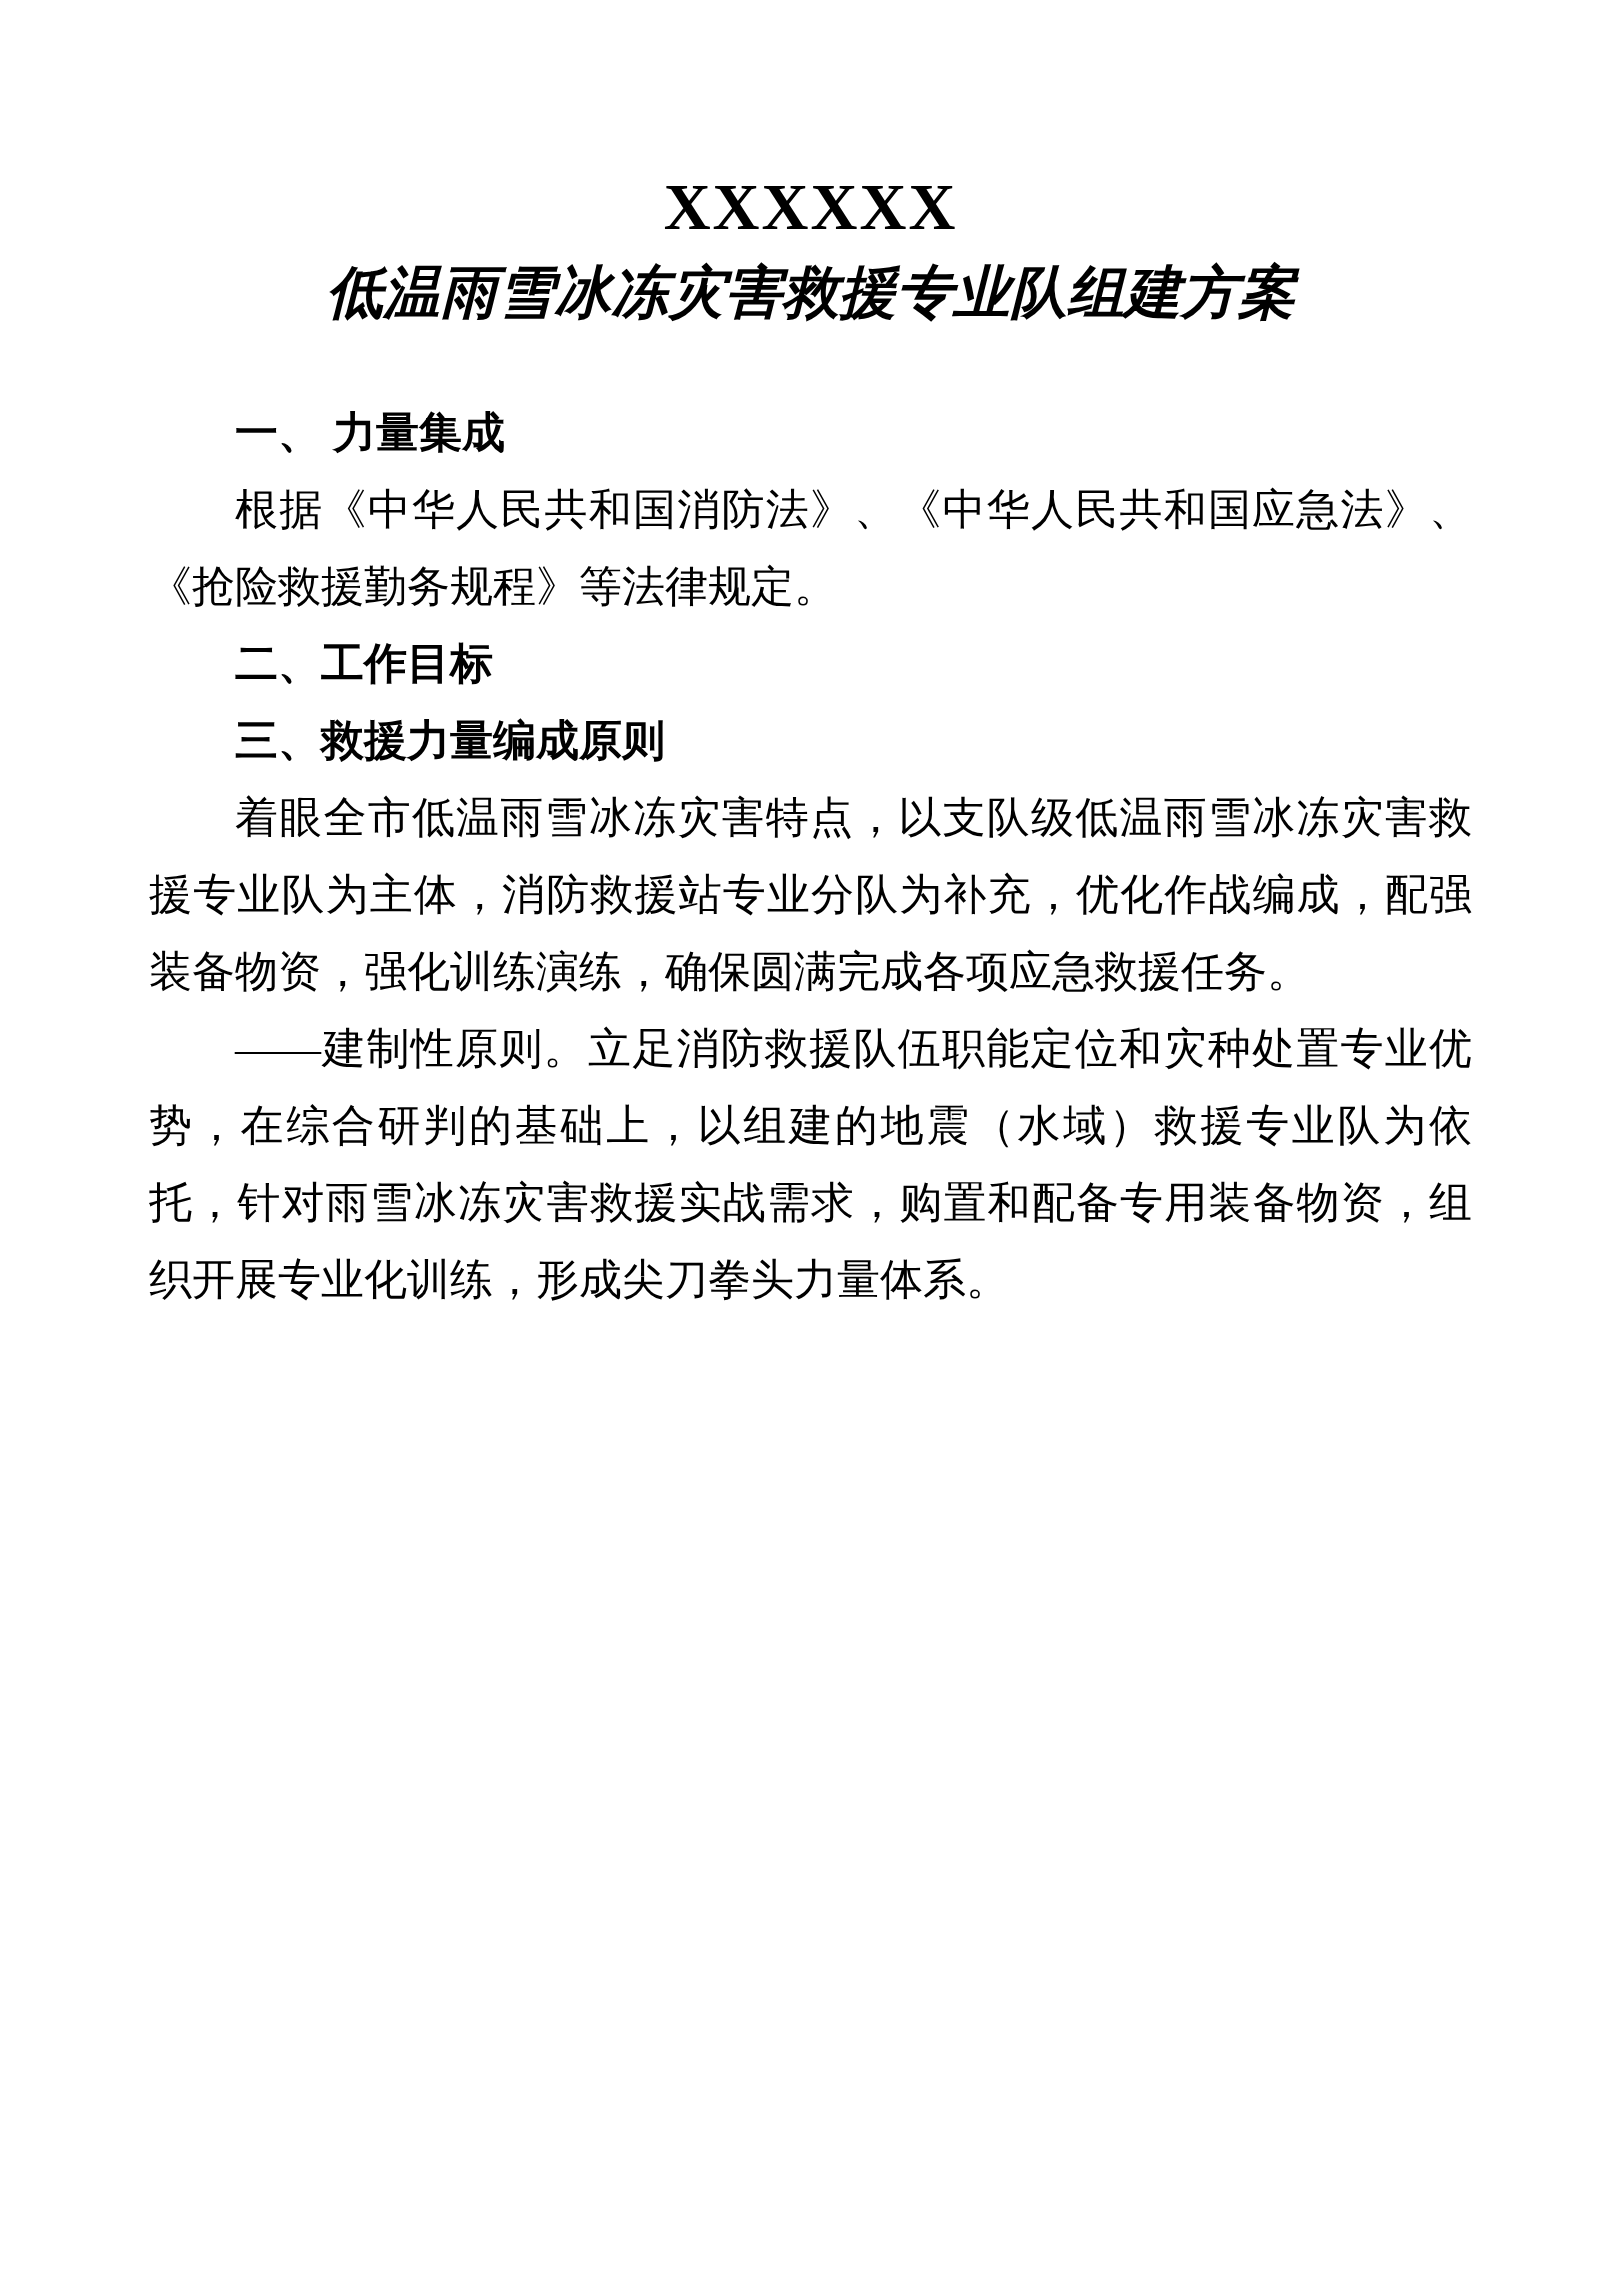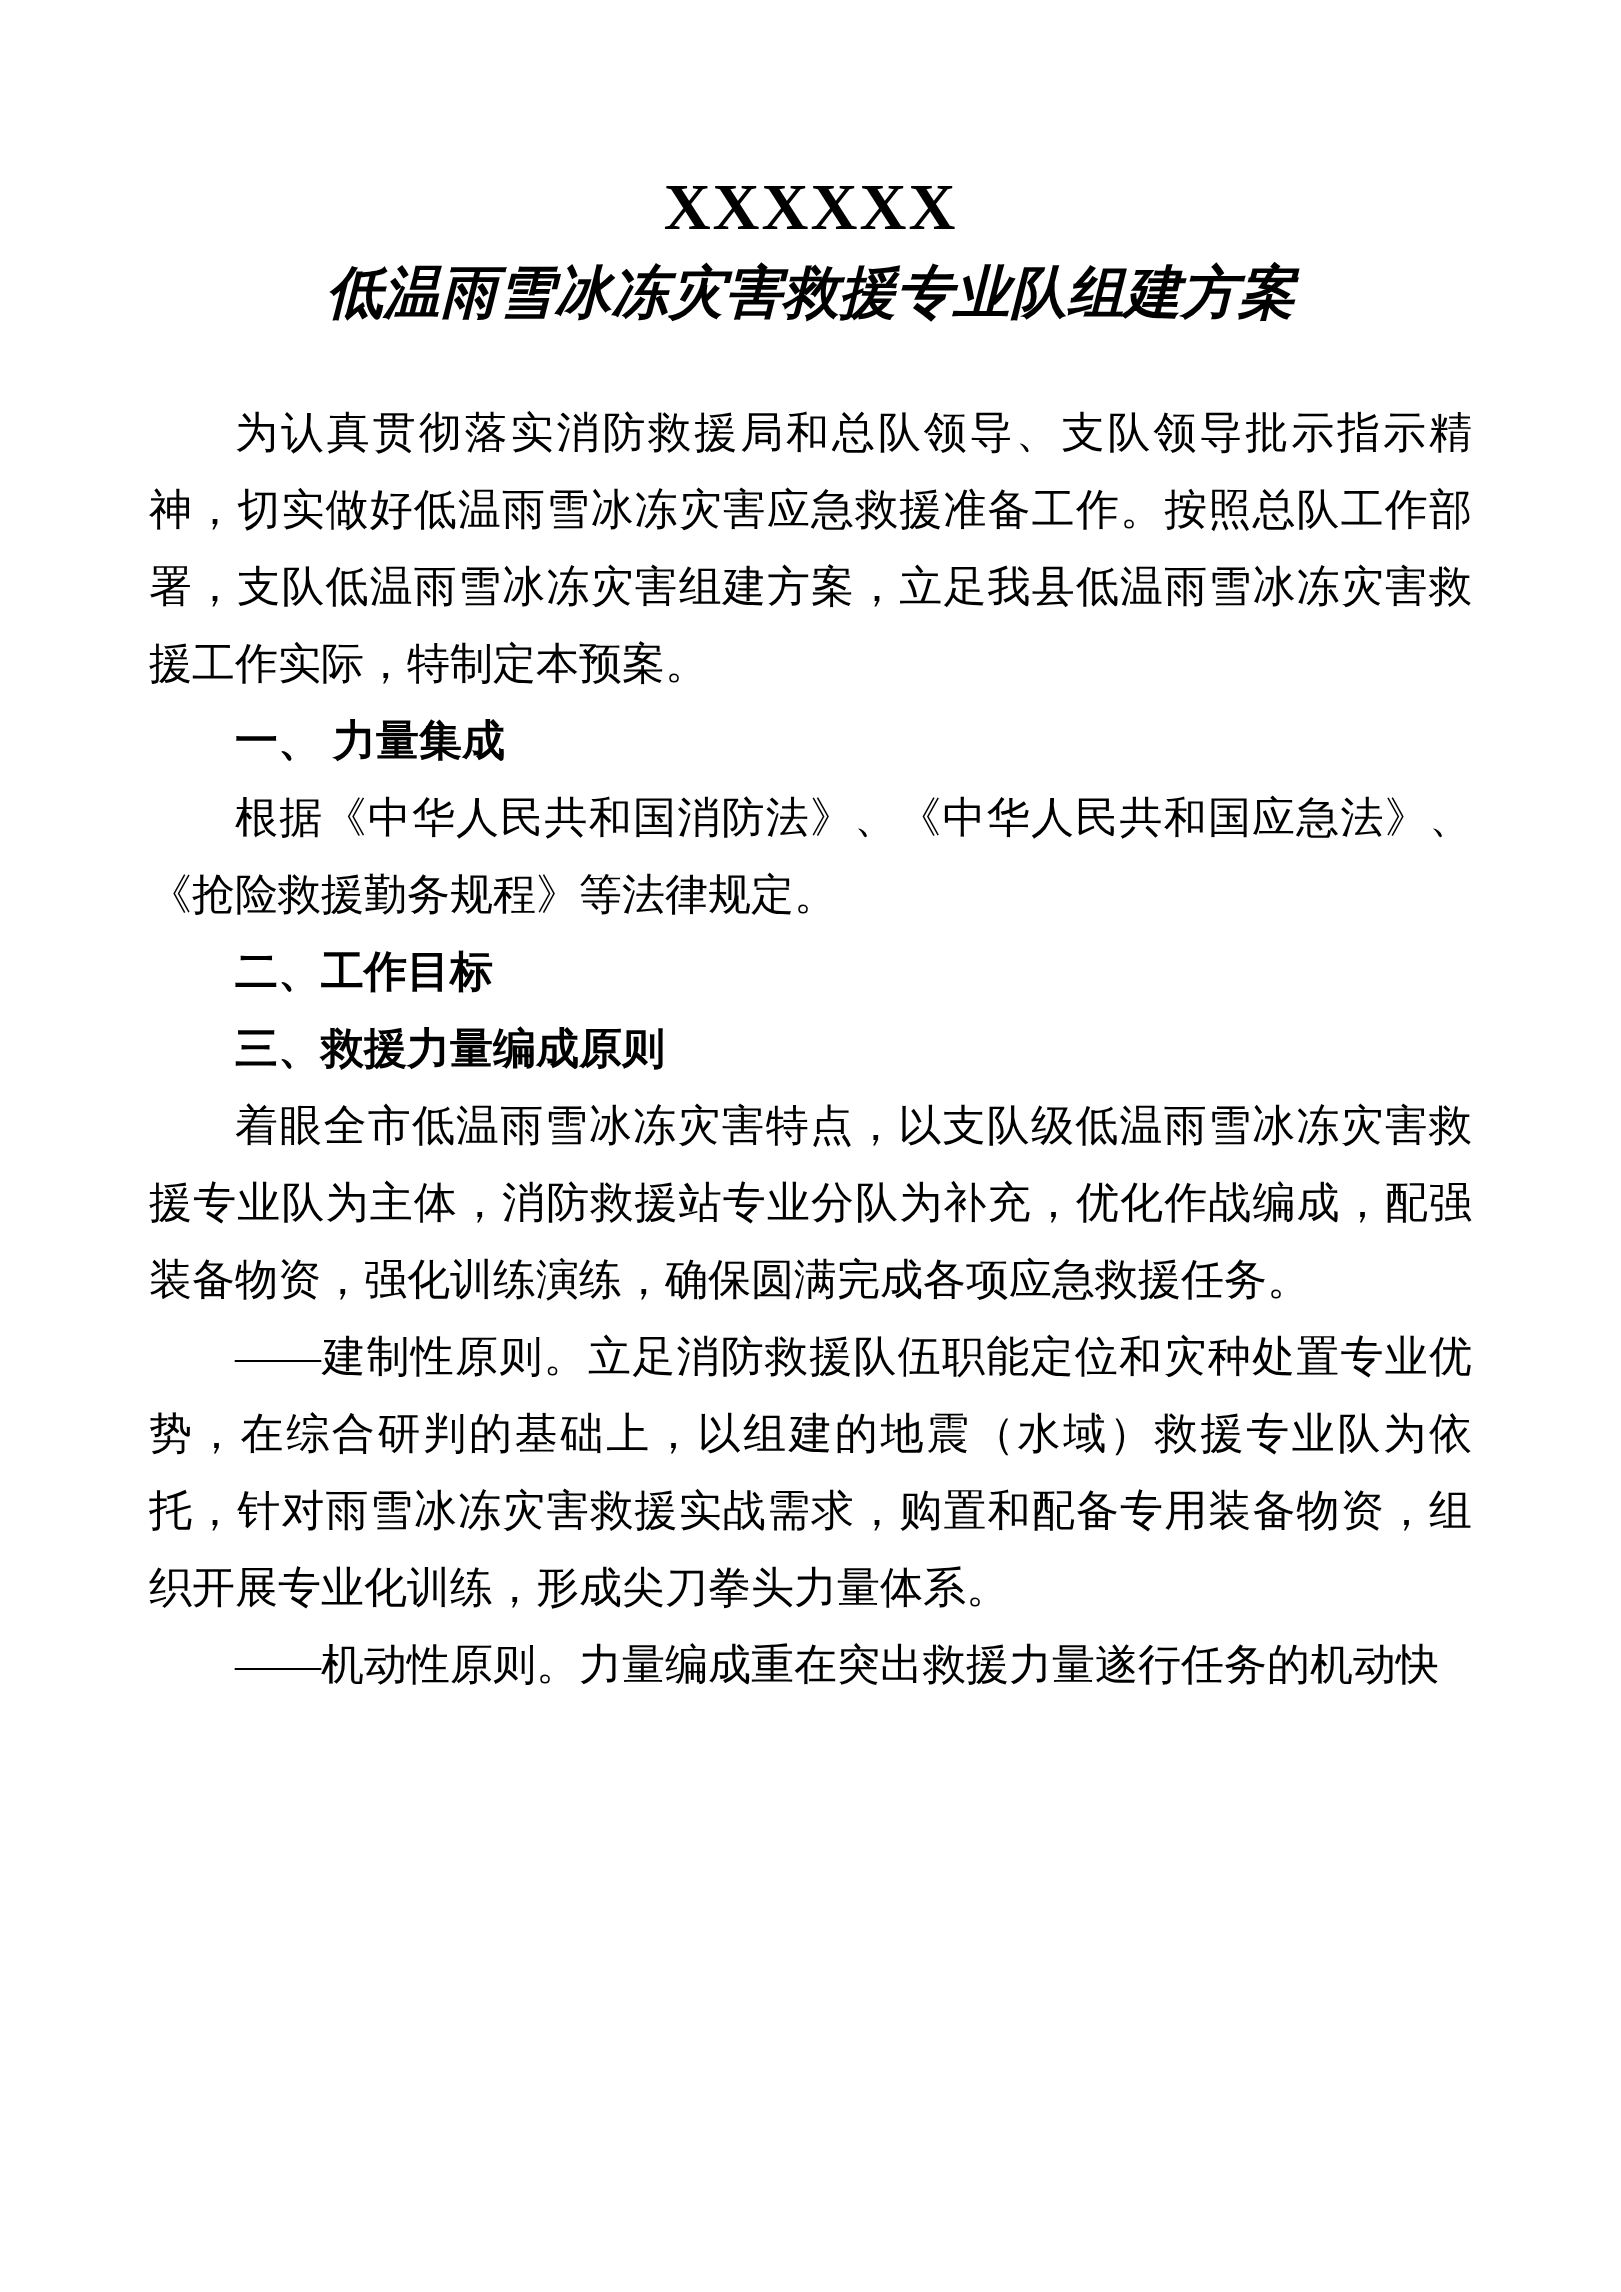--- a/index.html
+++ b/index.html
@@ -52,31 +52,29 @@
 </style>
 </head>
 <body>
 
 <div class="page">
 
   <div class="doc-title-en">XXXXXX</div>
 
   <div class="doc-title-zh">低温雨雪冰冻灾害救援专业队组建方案</div>
 
-  <p class="body-block">为认真贯彻落实消防救援局和总队领导、支队领导批示指示精神，切实做好低温雨雪冰冻灾害应急救援准备工作。按照总队工作部署，支队低温雨雪冰冻灾害组建方案，立足我县低温雨雪冰冻灾害救援工作实际，特制定本预案。</p>
 
   <p class="body-block heading">一、 力量集成</p>
 
   <p class="body-block">根据《中华人民共和国消防法》、《中华人民共和国应急法》、《抢险救援勤务规程》等法律规定。</p>
 
   <p class="body-block heading">二、工作目标</p>
 
   <p class="body-block heading">三、救援力量编成原则</p>
 
   <p class="body-block">着眼全市低温雨雪冰冻灾害特点，以支队级低温雨雪冰冻灾害救援专业队为主体，消防救援站专业分队为补充，优化作战编成，配强装备物资，强化训练演练，确保圆满完成各项应急救援任务。</p>
 
   <p class="body-block">——建制性原则。立足消防救援队伍职能定位和灾种处置专业优势，在综合研判的基础上，以组建的地震（水域）救援专业队为依托，针对雨雪冰冻灾害救援实战需求，购置和配备专用装备物资，组织开展专业化训练，形成尖刀拳头力量体系。</p>
 
 
-  <p class="body-block">——机动性原则。力量编成重在突出救援力量遂行任务的机动快</p>
 
 </div>
 
 
 </body></html>

